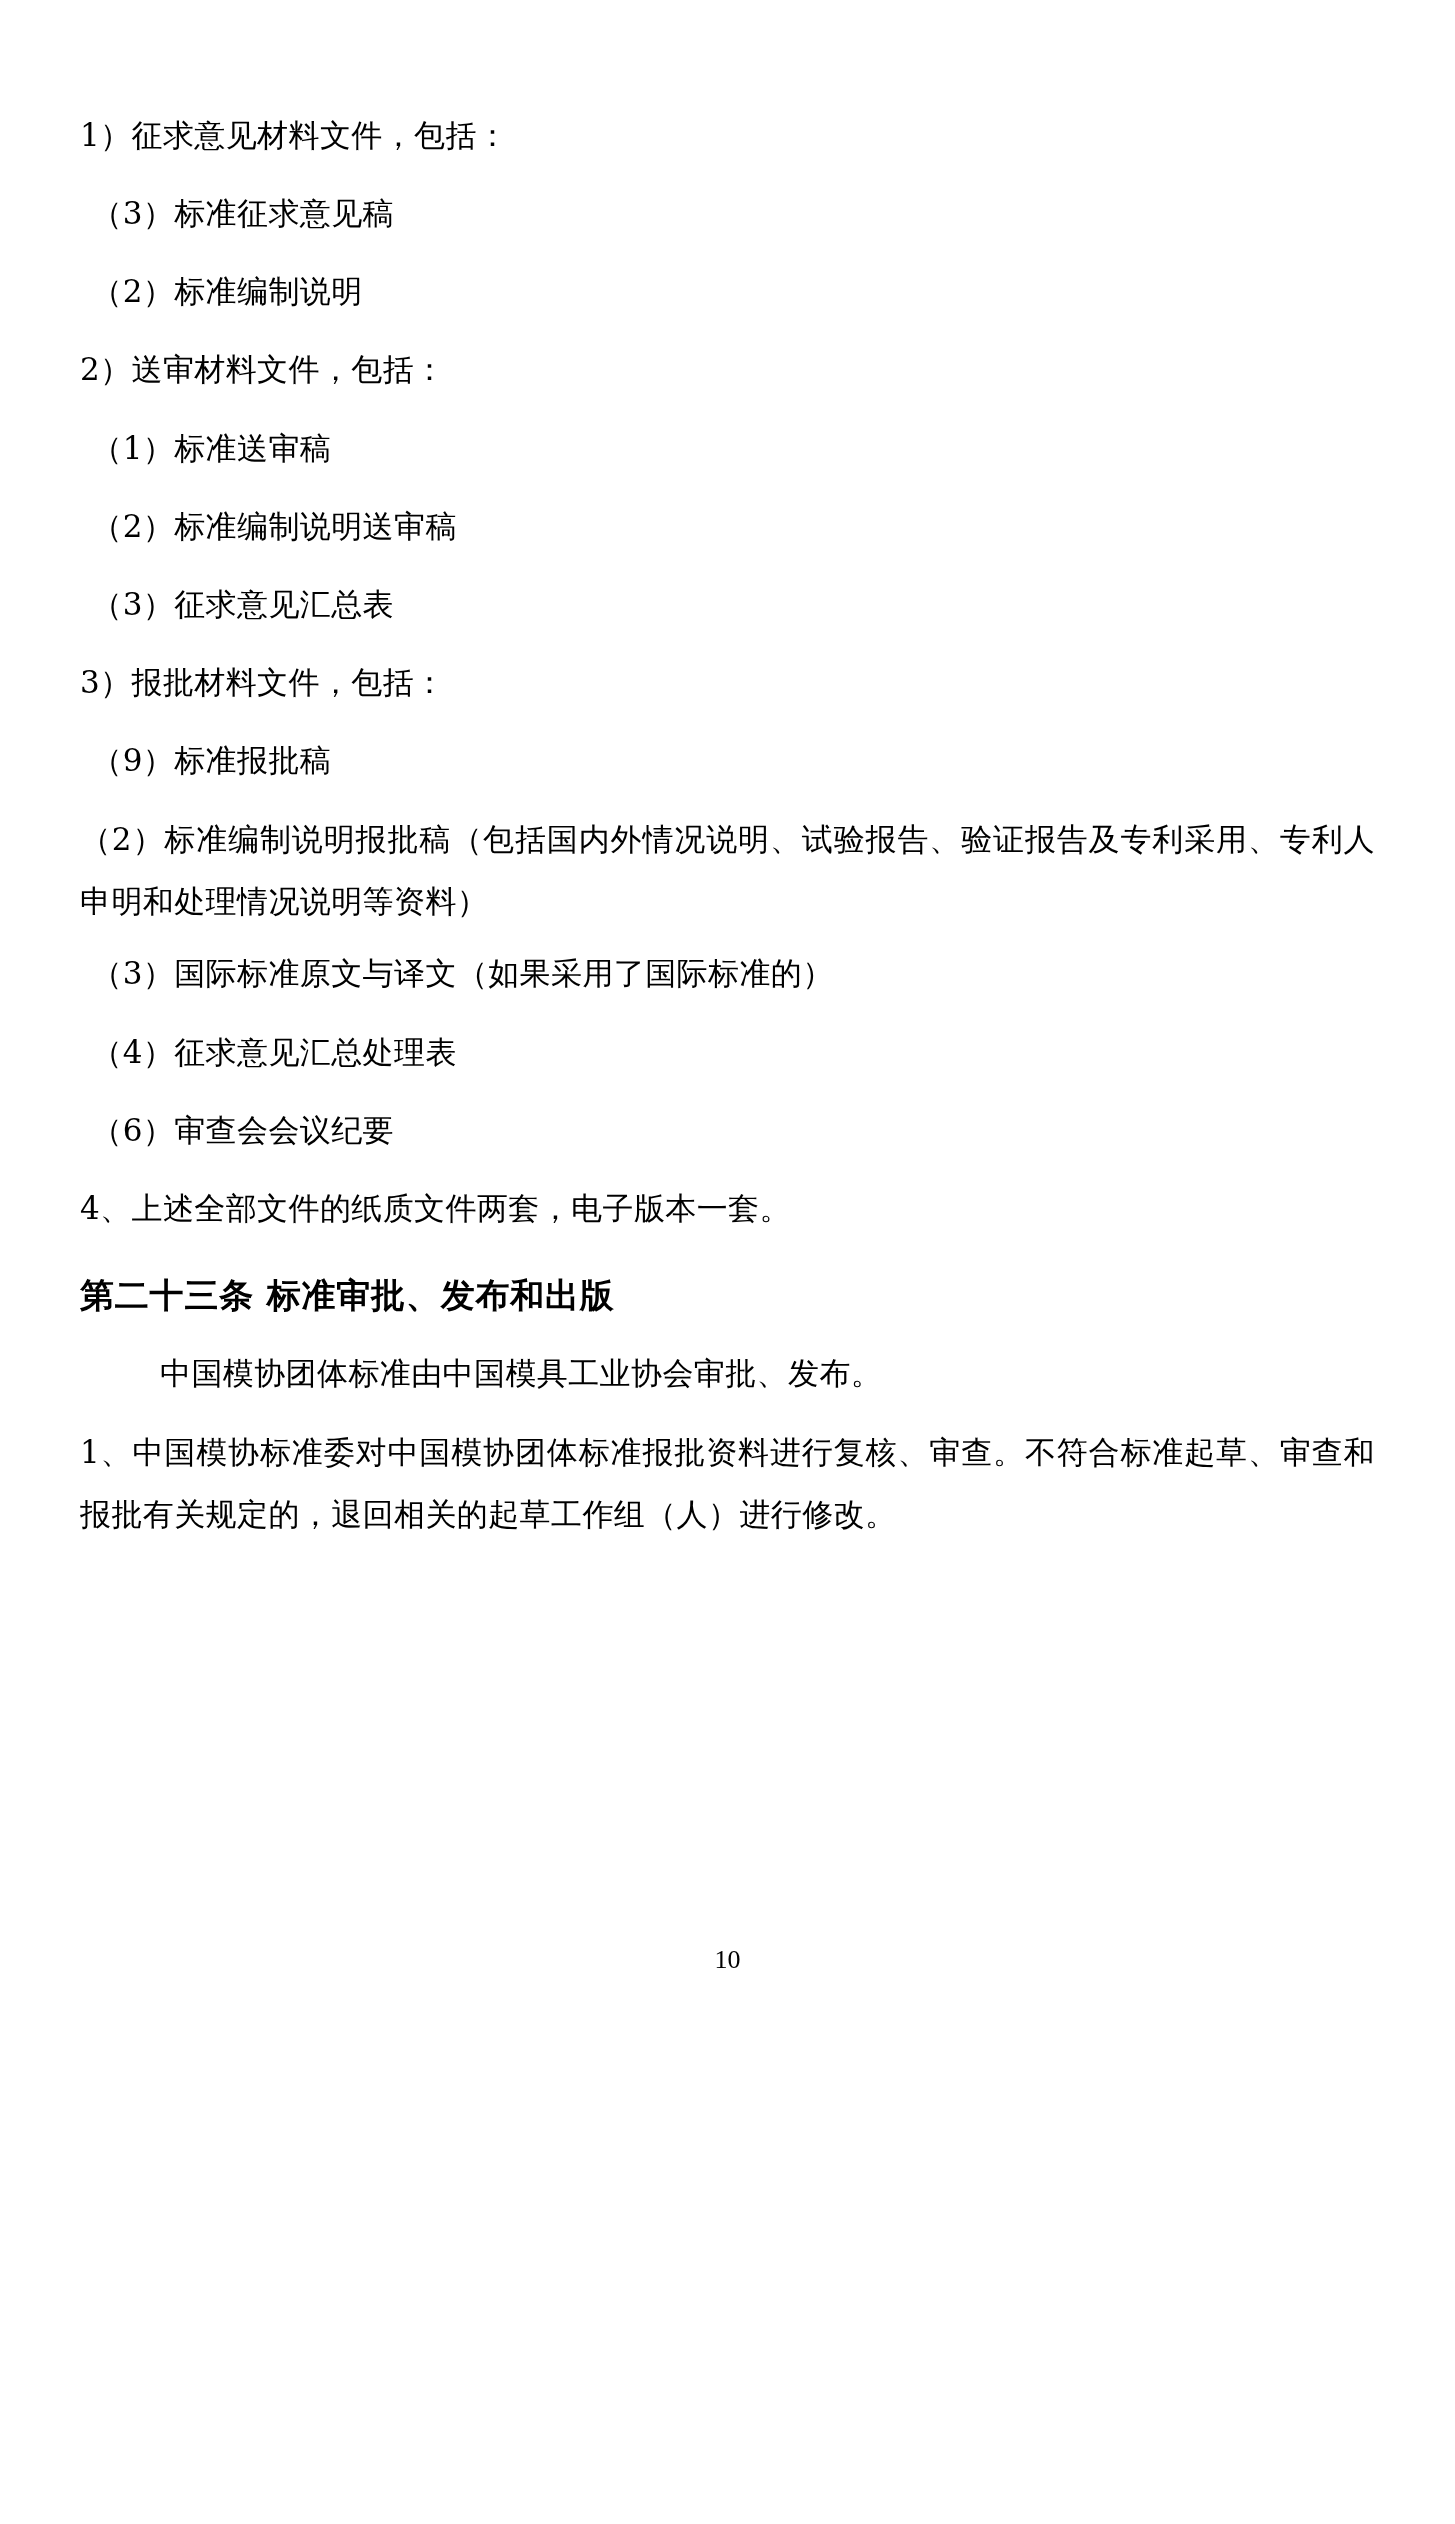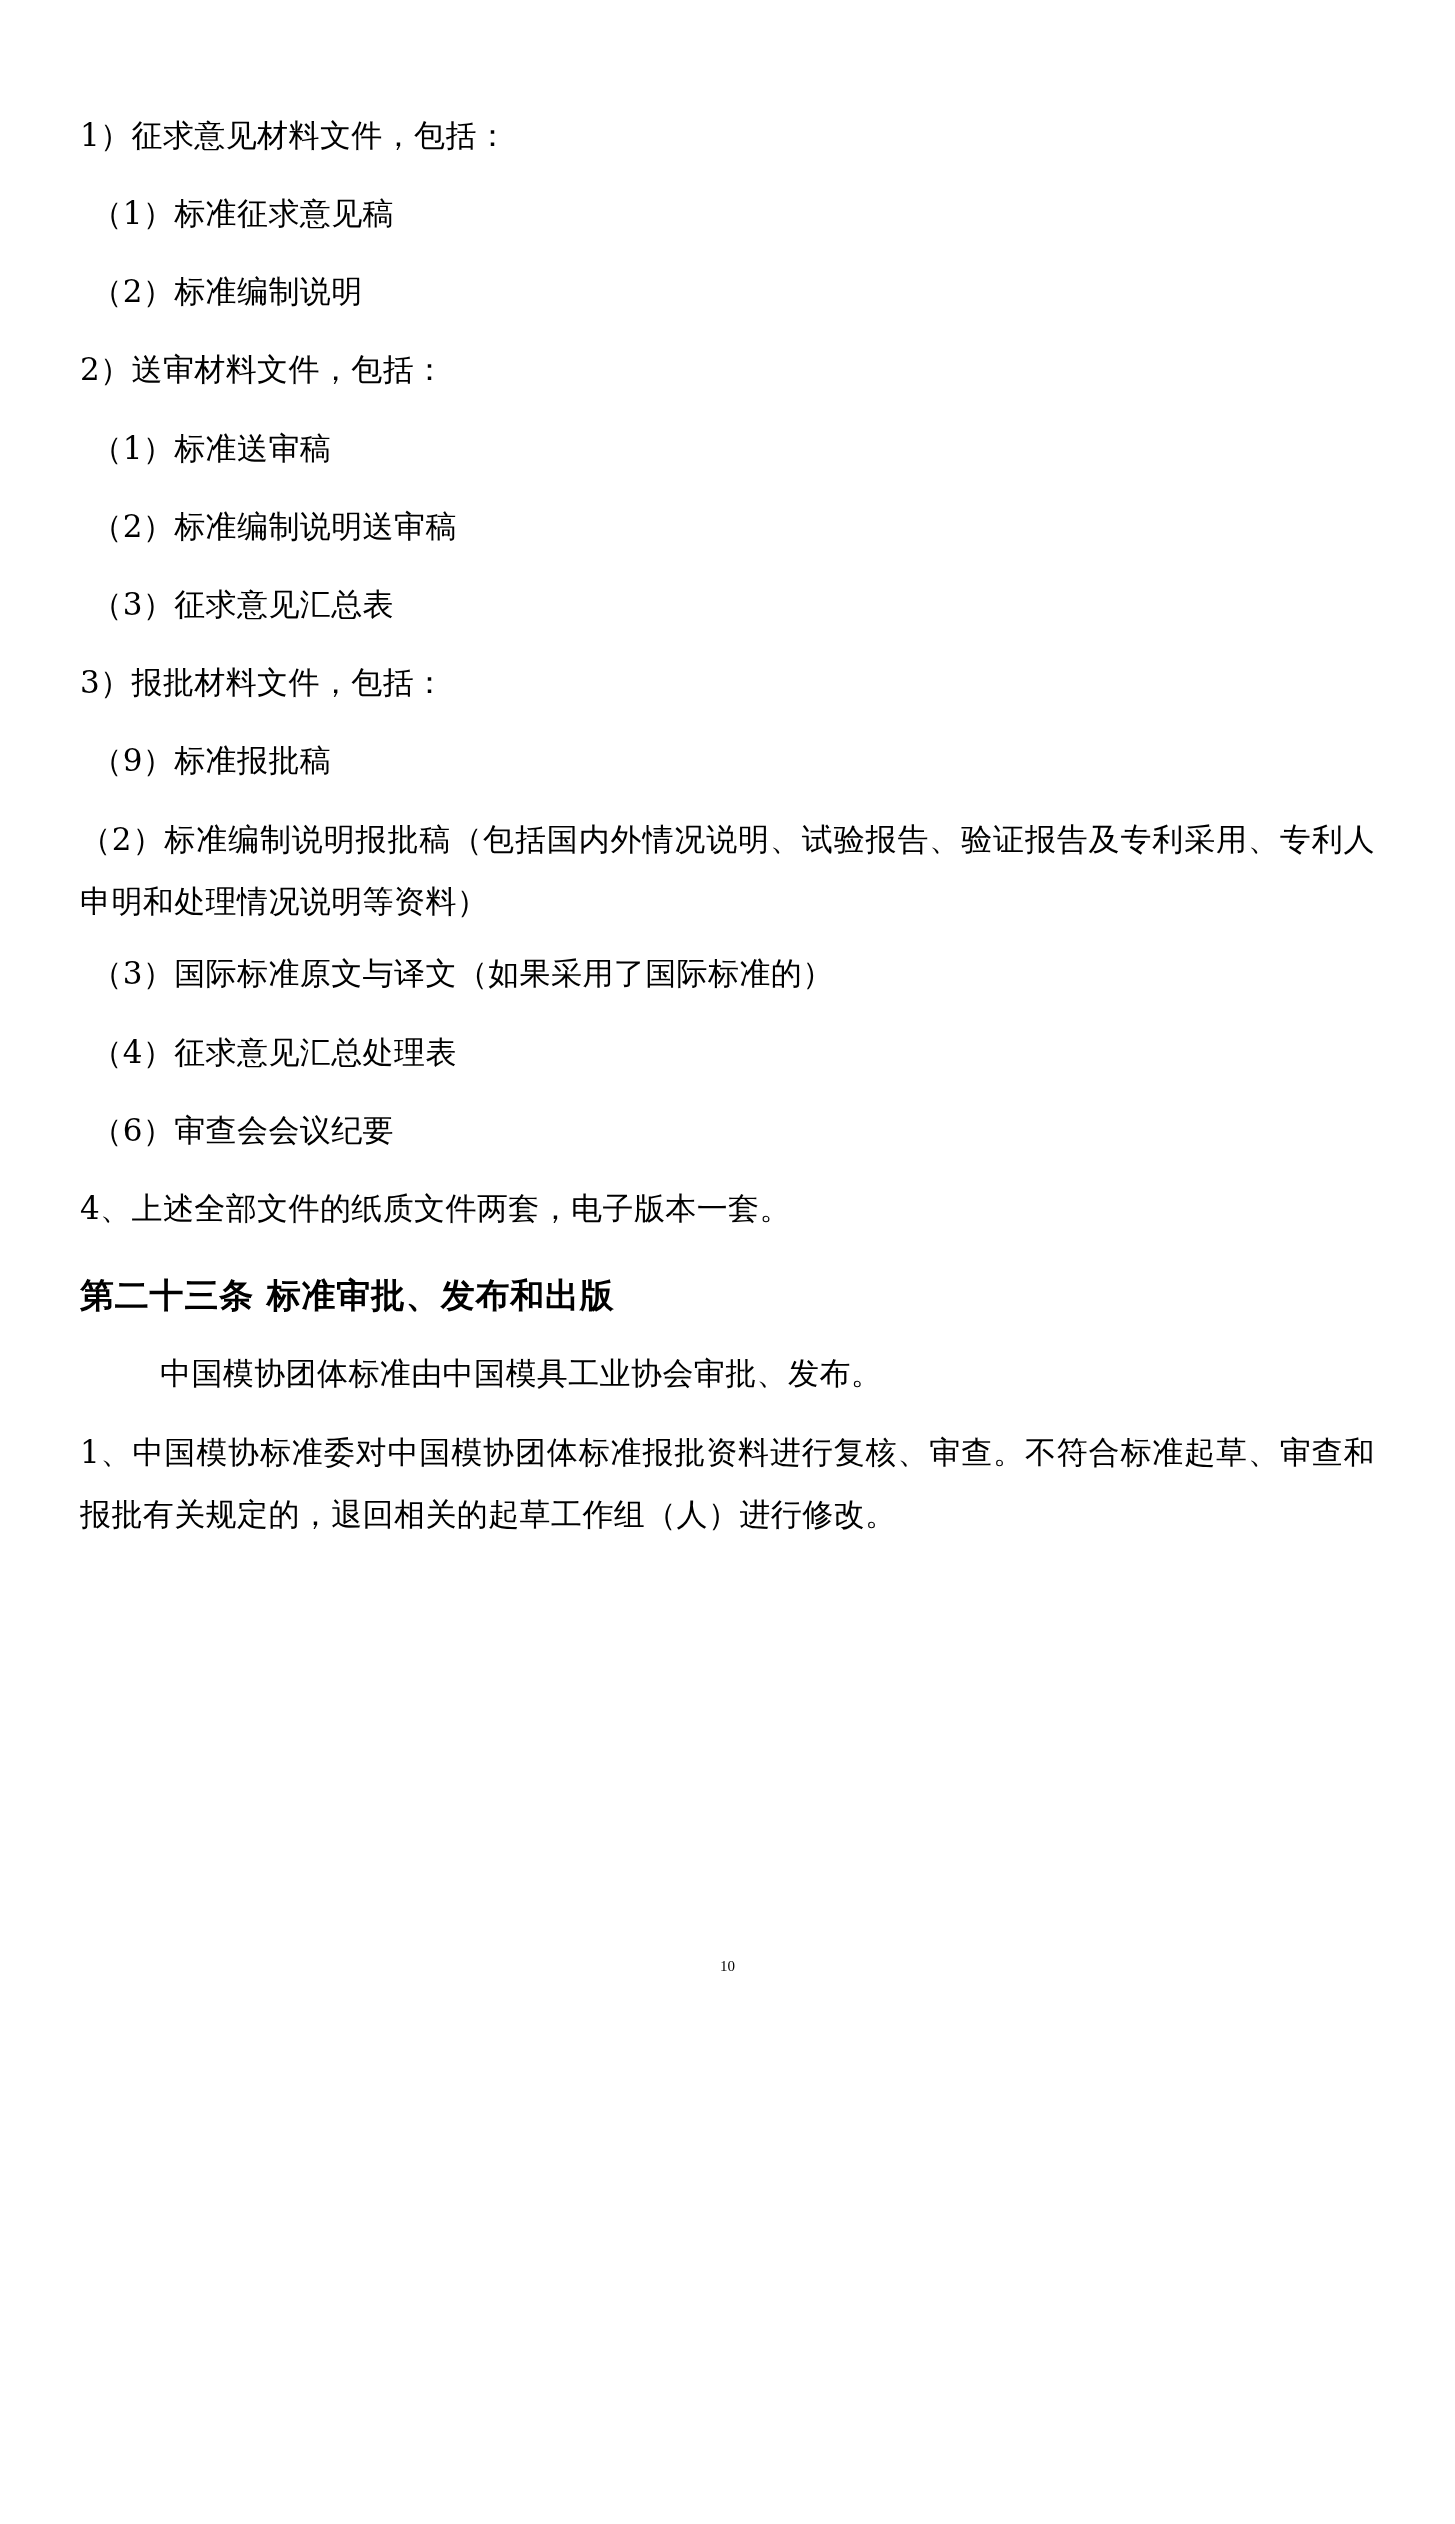--- a/index.html
+++ b/index.html
@@ -45,33 +45,33 @@
     margin: 0 0 11.3px 0;
     line-height: 2.0;
     text-align: justify;
   }
   .pagenum {
     position: absolute;
     bottom: 39px;
     left: 0;
     right: 0;
     text-align: center;
-    font-size: 15px;
+    font-size: 26px;
     font-family: "Liberation Serif", serif;
     color: #000;
   }
 </style>
 </head>
 <body>
 
 <div class="page">
   <div class="body-text">
 
     <p class="line">1）征求意见材料文件，包括：</p>
-    <p class="line indent1">（1）标准征求意见稿</p>
+    <p class="line indent1">（3）标准征求意见稿</p>
     <p class="line indent1">（2）标准编制说明</p>
     <p class="line">2）送审材料文件，包括：</p>
     <p class="line indent1">（1）标准送审稿</p>
     <p class="line indent1">（2）标准编制说明送审稿</p>
     <p class="line indent1">（3）征求意见汇总表</p>
     <p class="line">3）报批材料文件，包括：</p>
     <p class="line indent1">（9）标准报批稿</p>
     <p class="flow">（2）标准编制说明报批稿（包括国内外情况说明、试验报告、验证报告及专利采用、专利人申明和处理情况说明等资料）</p>
     <p class="line indent1">（3）国际标准原文与译文（如果采用了国际标准的）</p>
     <p class="line indent1">（4）征求意见汇总处理表</p>

